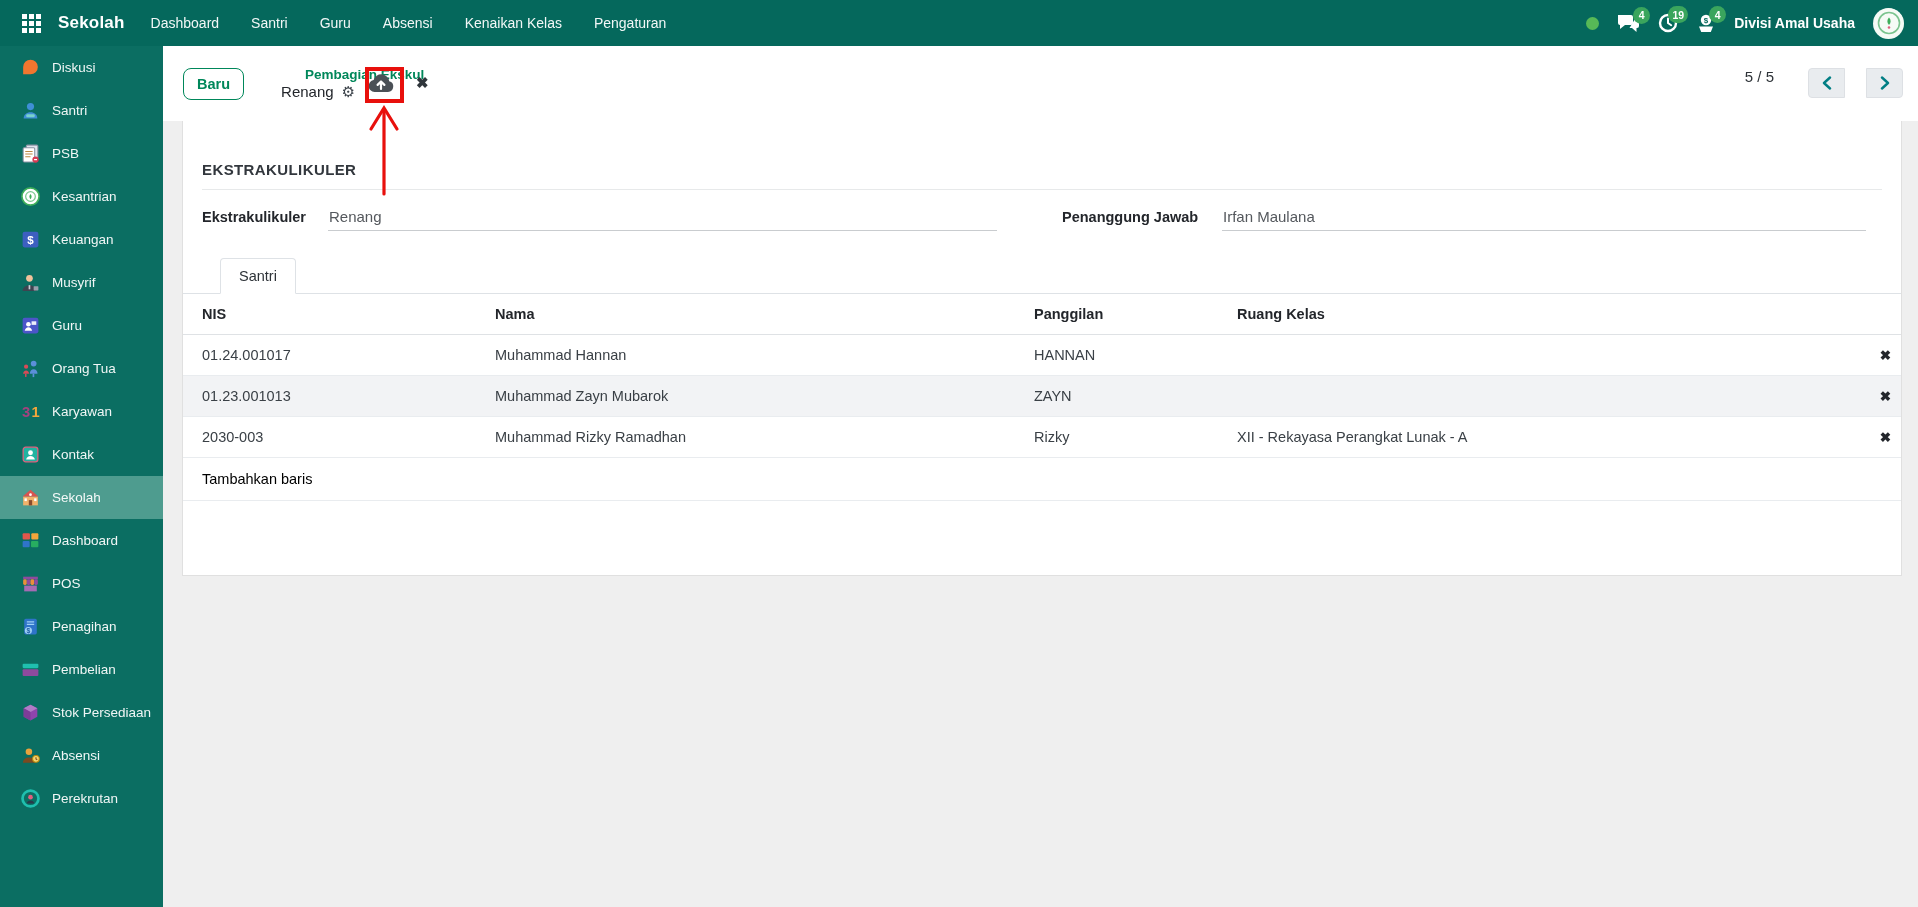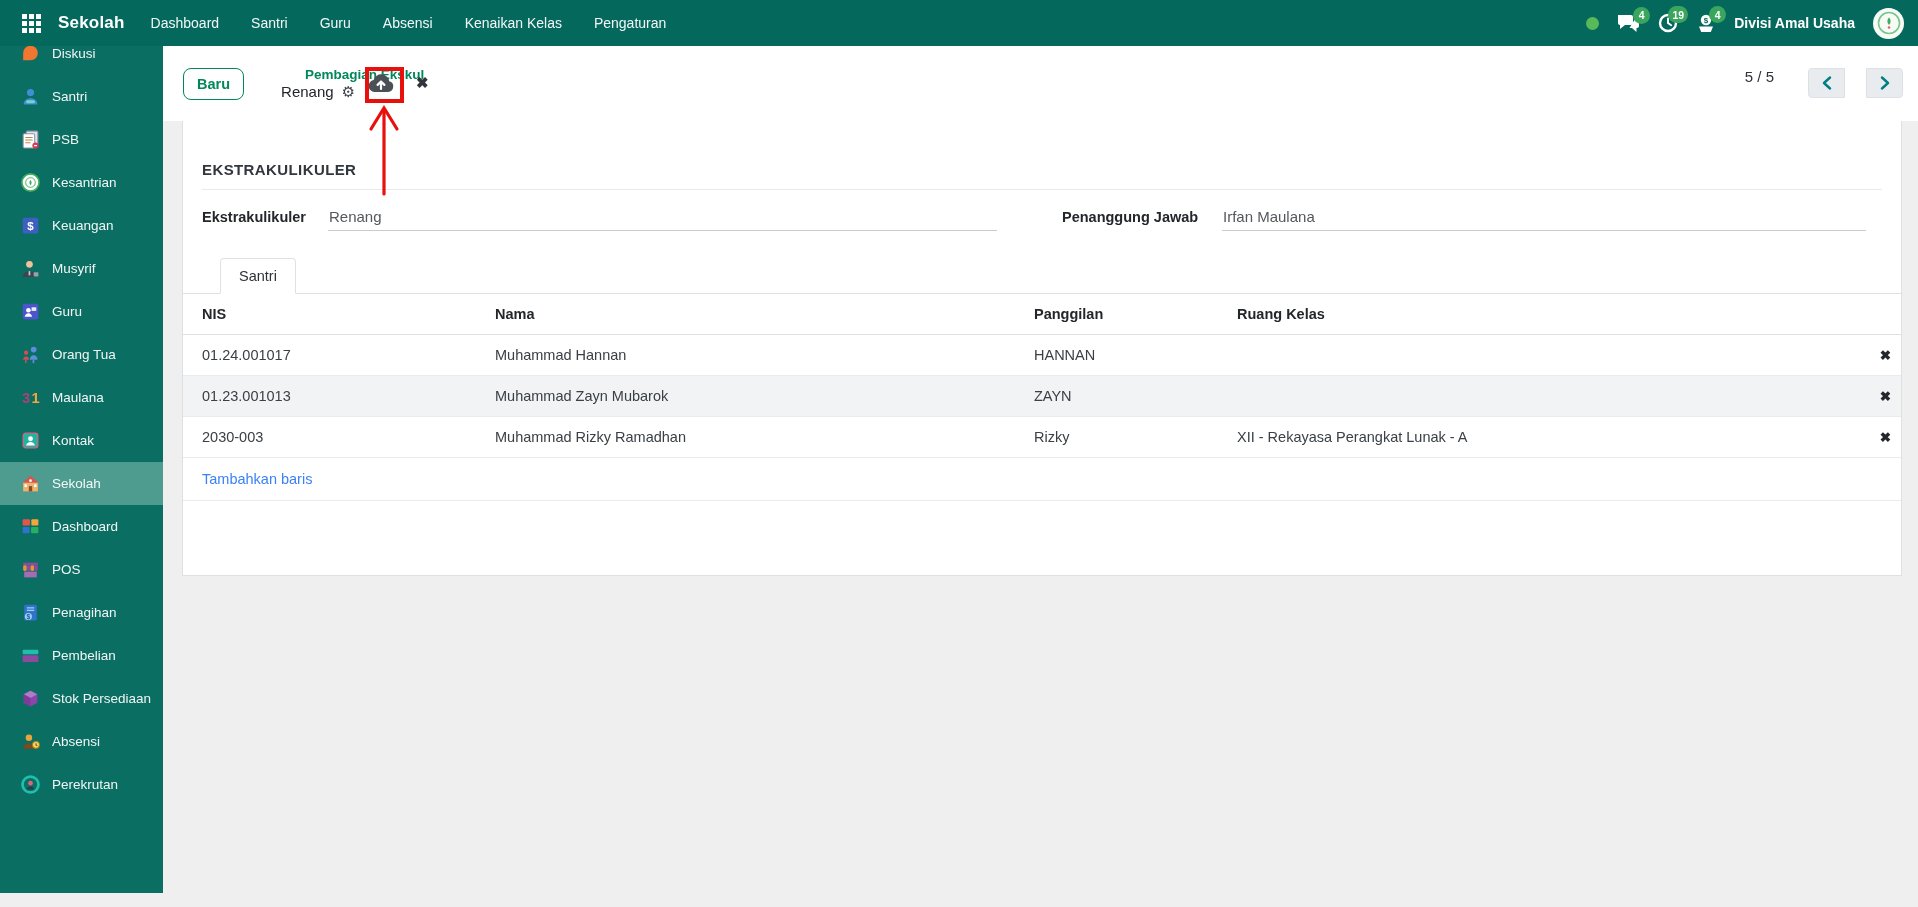--- a/index.html
+++ b/index.html
@@ -19,21 +19,21 @@
   .presence-dot { width:13px; height:13px; border-radius:50%; background:#57b957; }
   .nav-ico { position:relative; display:flex; align-items:center; cursor:pointer; }
   .badge { position:absolute; top:-7px; right:-10px; background:#3aa55d; color:#fff;
     font-size:10.5px; font-weight:bold; min-width:17px; height:17px; border-radius:9px;
     display:flex; align-items:center; justify-content:center; padding:0 4px; }
   .user-name { color:#fff; font-size:14px; cursor:pointer;font-weight:bold; }
   .avatar { width:31px; height:31px; border-radius:50%; overflow:hidden; cursor:pointer;
     background:#f4faf4; display:flex; align-items:center; justify-content:center; }
 
   
-  .sidebar { position:absolute; top:32px; left:0; width:163px; height:861px;
+  .sidebar { position:absolute; top:46px; left:0; width:163px; height:861px;
     background:#0b6e62; z-index:9; }
   .sb-item { height:43px; display:flex; align-items:center; padding-left:19px; gap:11px;
     cursor:pointer; }
   .sb-item.active { background:#4e9c8f; }
   .sb-ico { width:22px; height:22px; display:flex; align-items:center; justify-content:center; flex:none; }
   .sb-label { color:rgba(255,255,255,.94); font-size:13.5px; white-space:nowrap; overflow:hidden; }
 
   
   .main { position:absolute; top:46px; left:163px; width:1755px; height:861px; }
 
@@ -84,21 +84,21 @@
 
   table.santri { width:100%; border-collapse:collapse; table-layout:fixed; font-size:14.5px; }
   table.santri th { text-align:left; font-weight:bold; color:#23262b;
     padding:12px 6px 12px 19px; border-bottom:1px solid #dfe2e5; cursor:pointer; }
   table.santri td { color:#3a4046; padding:12px 6px 12px 19px;
     border-bottom:1px solid #e9ecef; overflow:hidden; white-space:nowrap; cursor:pointer; }
   table.santri tr.striped { background:#f2f3f5; }
   td.del, th.del { text-align:center; padding:12px 8px; }
   .del-x { color:#23262b; font-size:13.5px; font-weight:bold; cursor:pointer; }
   .add-row { padding:12px 19px; border-bottom:1px solid #e9ecef; }
-  .add-row a { color:#3b82f6; font-size:14.5px; text-decoration:none; cursor:pointer; }
+  .add-row a { color:#000000; font-size:14.5px; text-decoration:none; cursor:pointer; }
 
   
   .overlay { position:absolute; top:0; left:0; width:1918px; height:907px;
     z-index:100; pointer-events:none; }
 </style>
 </head>
 <body>
 
 <div class="navbar">
   <div class="apps-btn">
@@ -246,21 +246,21 @@
       </span>
     <span class="sb-label">Orang Tua</span>
   </div>
   <div class="sb-item">
     <span class="sb-ico">
         <svg width="21" height="21" viewBox="0 0 20 20">
           <text x="2" y="15.5" font-size="14" font-weight="bold" fill="#a4427f" font-family="Liberation Sans,sans-serif">3</text>
           <text x="11" y="15.5" font-size="14" font-weight="bold" fill="#f4a63b" font-family="Liberation Sans,sans-serif">1</text>
         </svg>
       </span>
-    <span class="sb-label">Maulana</span>
+    <span class="sb-label">Karyawan</span>
   </div>
   <div class="sb-item">
     <span class="sb-ico">
         <svg width="21" height="21" viewBox="0 0 20 20">
           <rect x="3" y="3" width="14" height="14" rx="2.5" fill="#21b3a1" stroke="#e0607e" stroke-width="1.2"></rect>
           <circle cx="10" cy="8.3" r="2.3" fill="#fff"></circle>
           <path d="M5.8 14.8c.5-2.2 2.1-3.4 4.2-3.4s3.7 1.2 4.2 3.4z" fill="#fff"></path>
         </svg>
       </span>
     <span class="sb-label">Kontak</span>

